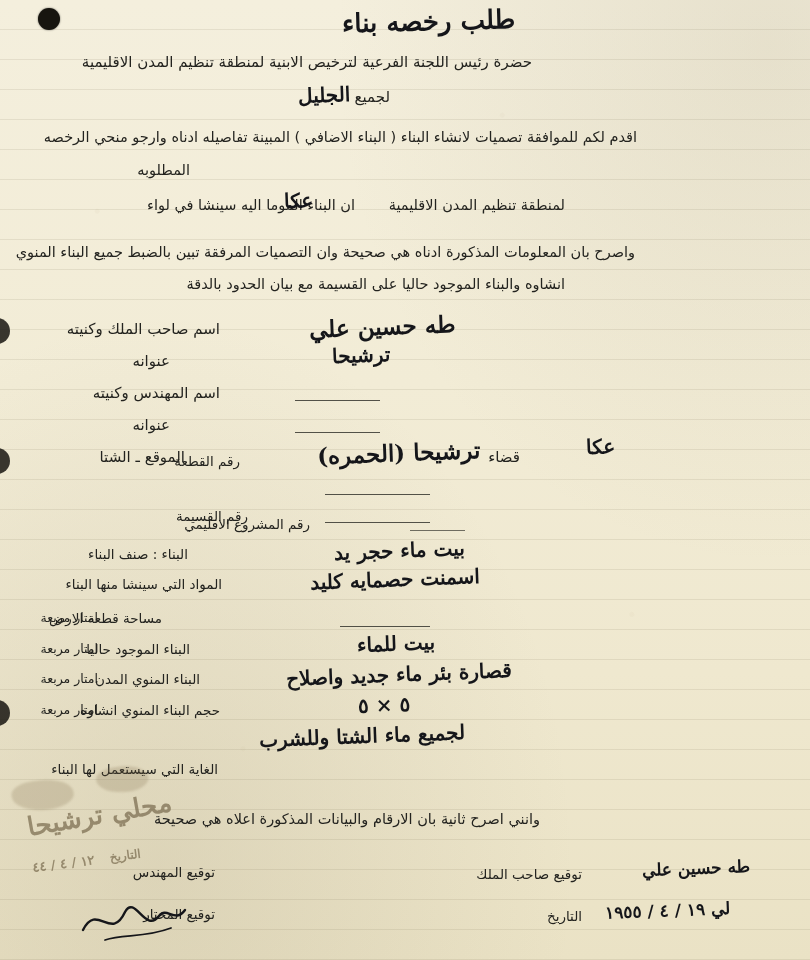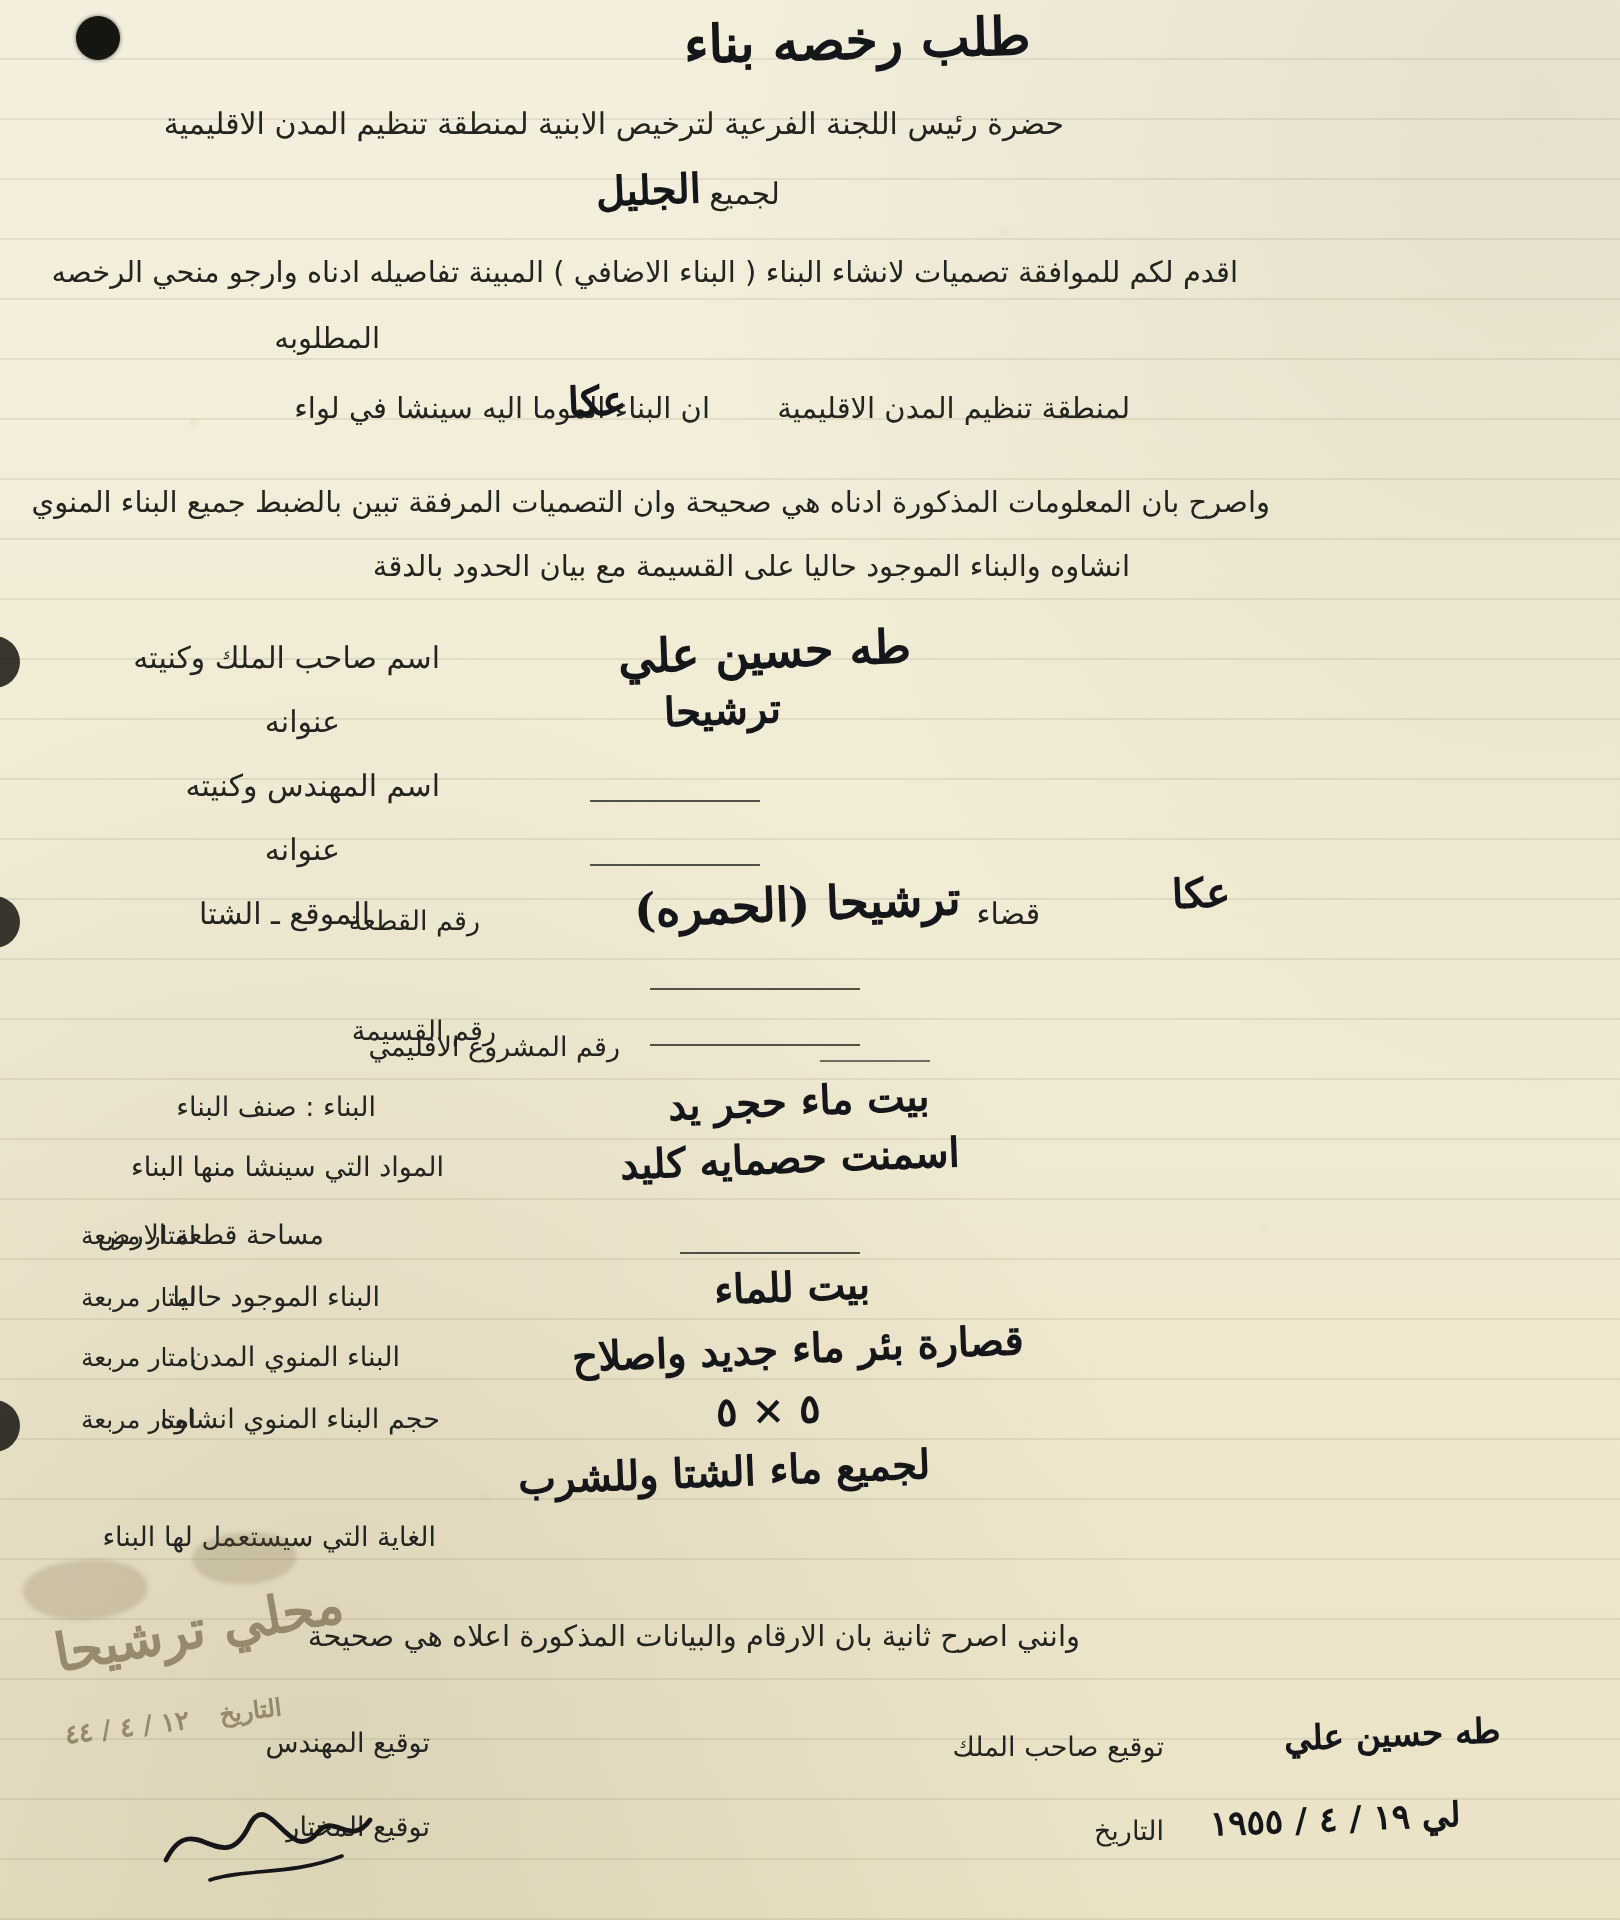--- a/index.html
+++ b/index.html
@@ -149,21 +149,21 @@
   <div class="edge-notch" style="left:-4px; top:448px;"></div>
   <div class="edge-notch" style="left:-4px; top:700px;"></div>
 
   <div class="t title hand lg" style="right:295px; top:6px; transform:rotate(-1.5deg); font-size:26px;">طلب رخصه بناء</div>
 
   <div class="t printed" style="right:278px; top:55px; font-size:15px;">حضرة رئيس اللجنة الفرعية لترخيص الابنية لمنطقة تنظيم المدن الاقليمية</div>
 
   <div class="t printed" style="right:420px; top:90px;">لجميع</div>
   <div class="t hand" style="right:460px; top:84px;">الجليل</div>
 
-  <div class="t printed" style="right:191px; top:130px; font-size:14.5px;">اقدم لكم للموافقة تصميات لانشاء البناء ( البناء الاضافي ) المبينة تفاصيله  ادناه وارجو منحي الرخصه</div>
+  <div class="t printed" style="right:173px; top:130px; font-size:14.5px;">اقدم لكم للموافقة تصميات لانشاء البناء ( البناء الاضافي ) المبينة تفاصيله  ادناه وارجو منحي الرخصه</div>
   <div class="t printed" style="right:620px; top:163px; font-size:14.5px;">المطلوبه</div>
 
   <div class="t printed" style="right:455px; top:198px; font-size:14.5px;">ان البناء الموما اليه سينشا في لواء</div>
   <div class="t hand" style="right:497px; top:190px;">عكا</div>
   <div class="t printed" style="right:245px; top:198px; font-size:14.5px;">لمنطقة تنظيم المدن الاقليمية</div>
 
   <div class="t printed" style="right:175px; top:245px; font-size:14.5px;">واصرح بان المعلومات المذكورة ادناه هي صحيحة وان التصميات المرفقة تبين بالضبط جميع البناء المنوي</div>
   <div class="t printed" style="right:245px; top:277px; font-size:14.5px;">انشاوه والبناء الموجود حاليا على القسيمة مع بيان الحدود بالدقة</div>
 
   <div class="t printed" style="right:590px; top:322px;">اسم صاحب الملك وكنيته</div>

